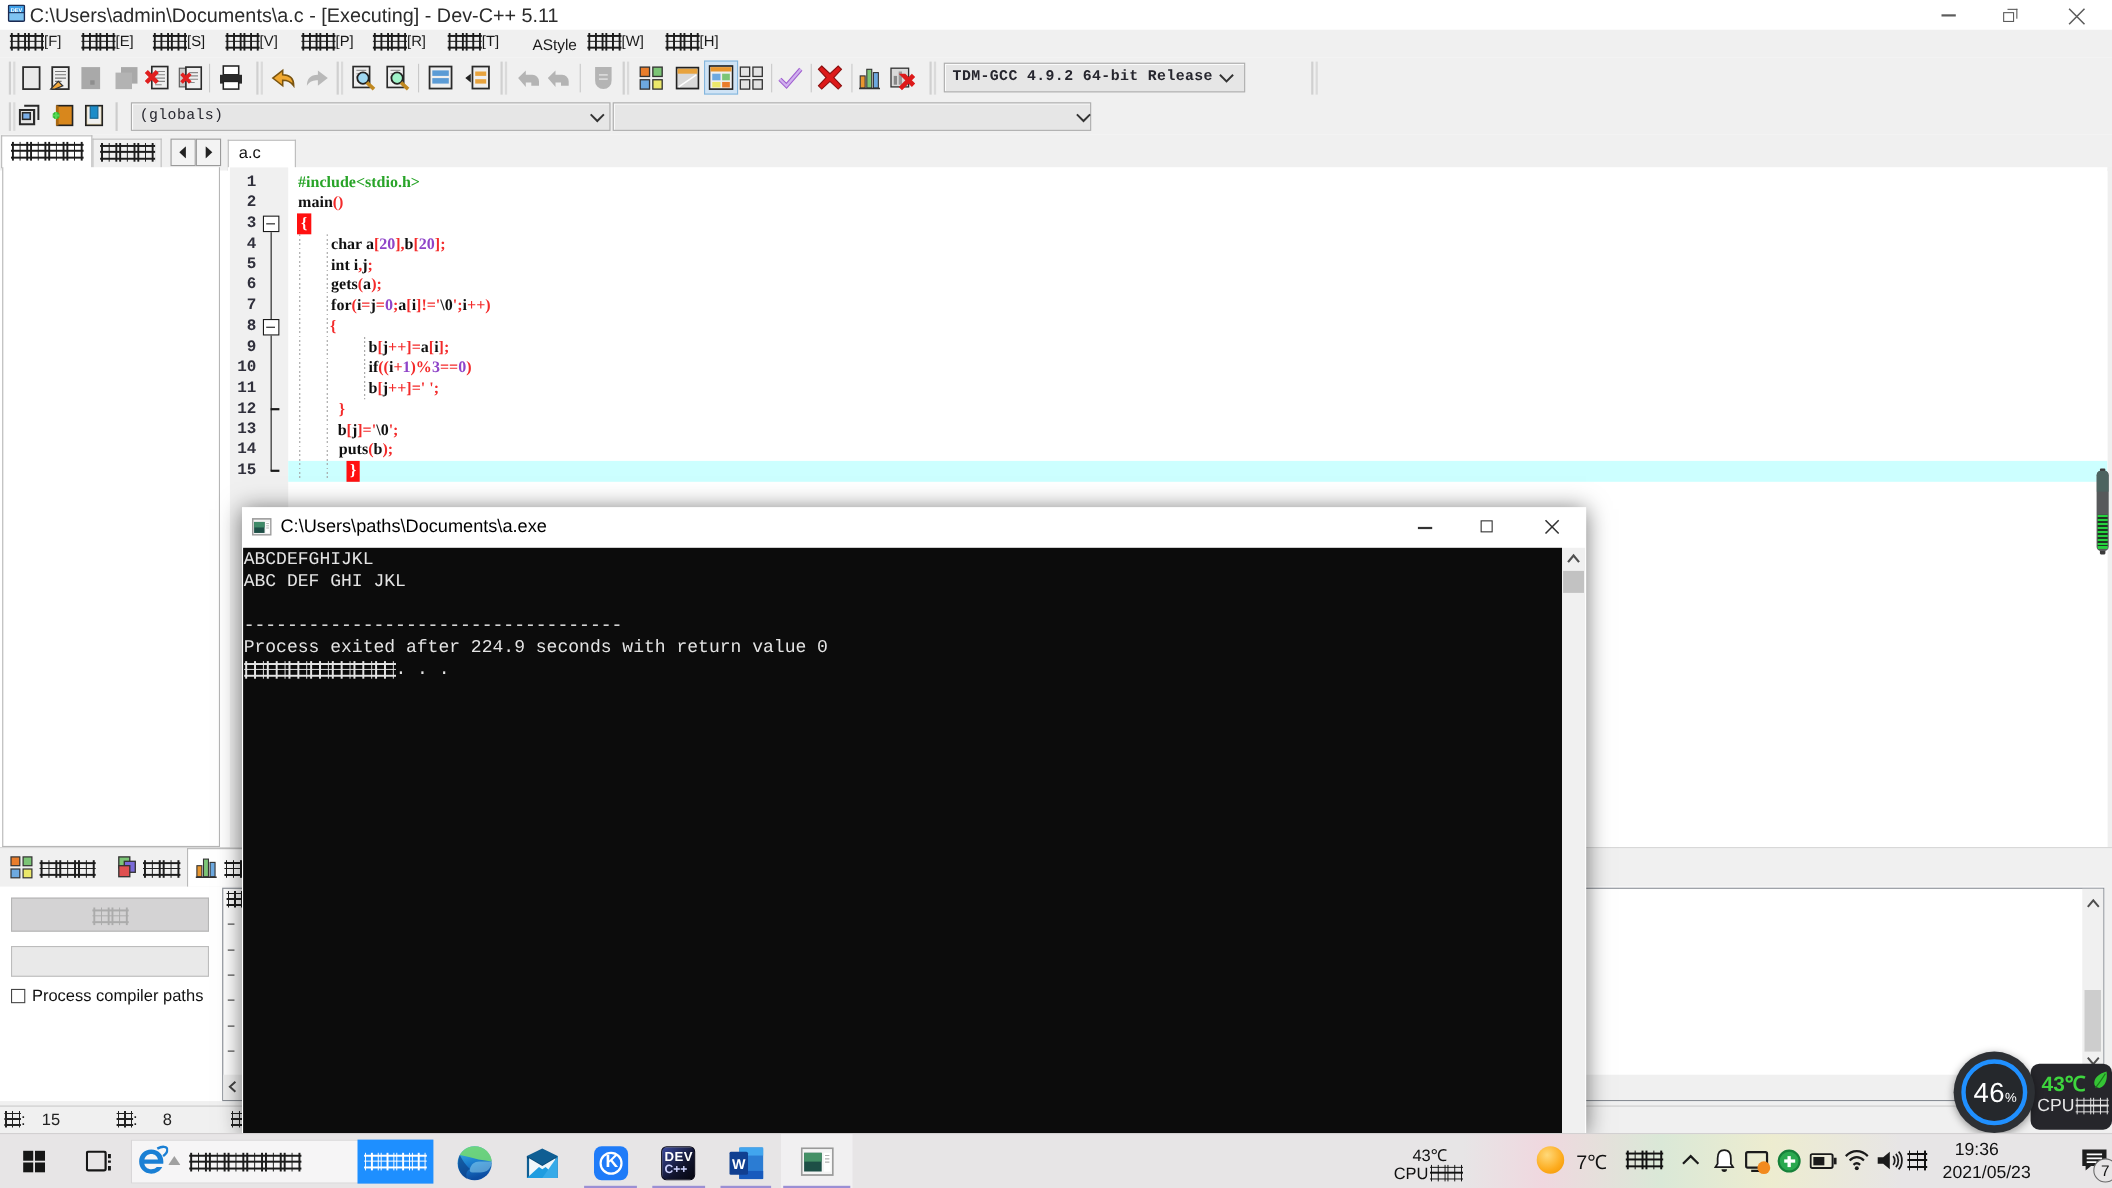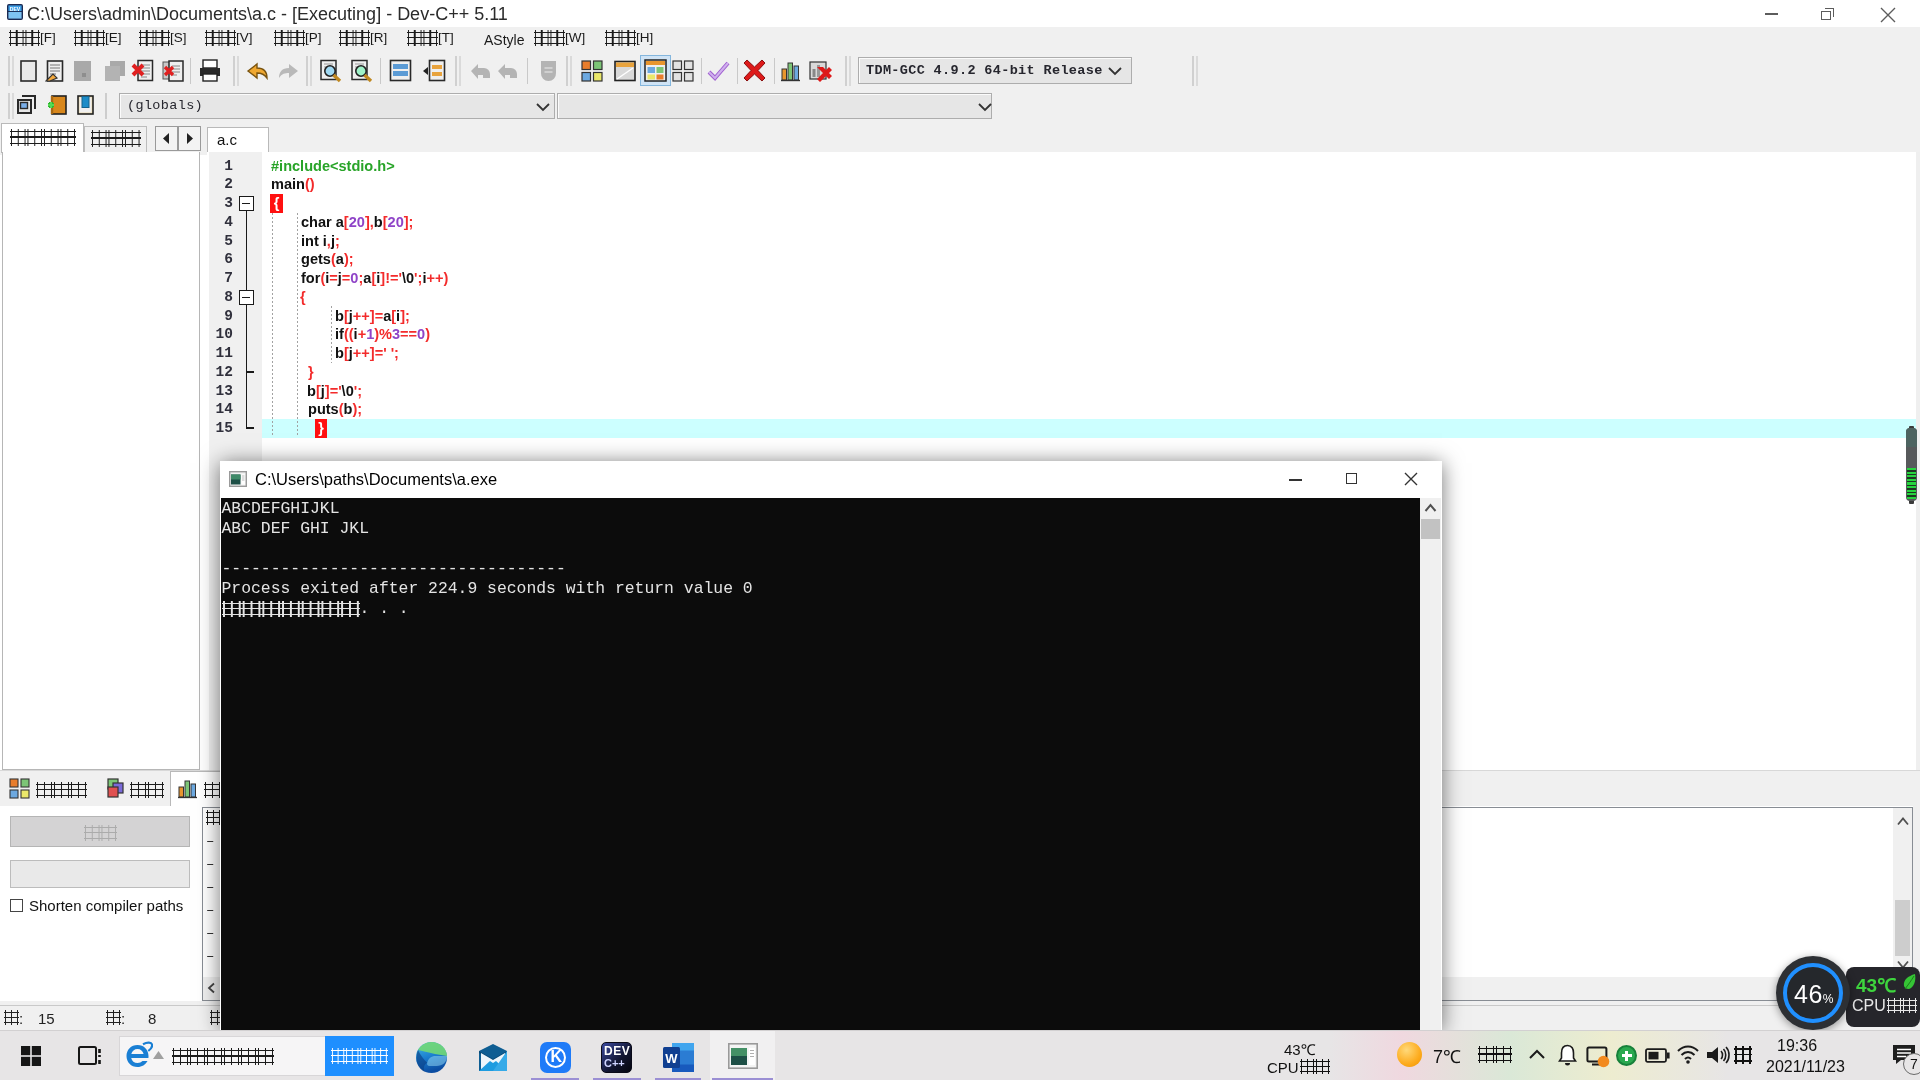--- a/index.html
+++ b/index.html
@@ -246,21 +246,21 @@
       <path d="M1 0 L7 5.5 L1 11 Z" fill="#222"></path>
     </svg>
 
   <div class="a" style="left:207px;top:5px;width:1709px;height:28px;background:#f0f0f0;border-bottom:1px solid #c6c6c6"></div>
   <div class="a" style="left:207px;top:5px;width:62px;height:28px;background:#fff;border:1px solid #b9b9b9;border-bottom:none"></div>
   <div class="a" style="left:217px;top:9px;font-size:15px;color:#111">a.c</div>
 </div>
 <div class="a" id="leftpanel" style="left:2px;top:152px;width:198px;height:618px;background:#fff;border:1px solid #b6b6b6;border-top:none"></div>
 <div class="a" id="editor" style="left:207px;top:152px;width:1709px;height:618px;background:#fff;overflow:hidden">
   <style>
-    .cl{position:absolute;font-family:Liberation Sans, sans-serif;font-size:14.56px;font-weight:bold;line-height:18.75px;white-space:pre;color:#111}
+    .cl{position:absolute;font-family:Liberation Serif, serif;font-size:14.56px;font-weight:bold;line-height:18.75px;white-space:pre;color:#111}
     .r{color:#f32b2b}.p{color:#8f44c8}.g{color:#28a428}
     .ln{position:absolute;width:26px;text-align:right;font-family:"Liberation Mono",monospace;font-size:14.5px;font-weight:bold;line-height:18.75px;color:#30303c}
     .ig{position:absolute;width:1px;background-image:repeating-linear-gradient(180deg,#a2a2a2 0 1.8px,transparent 1.8px 4px)}
   </style>
 
   <div class="a" style="left:2px;top:0;width:53px;height:618px;background:#f0f0f0"></div>
 
   <div class="a" style="left:55px;top:266.5px;width:1654px;height:19px;background:#ccffff"></div>
 
   <div class="ln" style="left:0;top:4.5px">1</div>
@@ -336,21 +336,21 @@
       <rect x="14" y="6" width="4.5" height="13" fill="#6da9e0" stroke="#333" stroke-width="1"></rect>
       <path d="M1 19.5 h19" stroke="#333" stroke-width="1.3"></path>
     </svg>
   <div class="a" style="left:204px;top:12px;color:#1c1c1c"><span class="hz" style="width:17px;height:16px;background-size:17px 16px"></span></div>
 
   <div class="a" style="left:10px;top:46px;width:180px;height:31px;background:#d4d3d4;border:1px solid #b5b5b5;text-align:center;padding-top:8px;color:#ababab"><span class="hz" style="width:33px;height:16px;background-size:16.5px 16px"></span></div>
 
   <div class="a" style="left:10px;top:90px;width:180px;height:28px;background:#e9e9e9;border:1px solid #bcbcbc"></div>
 
   <div class="a" style="left:10px;top:129px;width:13px;height:13px;background:#fff;border:1.4px solid #454545"></div>
-  <div class="a" style="left:29px;top:127px;font-size:15px;color:#111">Shorten compiler paths</div>
+  <div class="a" style="left:29px;top:127px;font-size:15px;color:#111">Process compiler paths</div>
 
   <div class="a" style="left:202px;top:37px;width:1711px;height:194px;background:#fff;border:1px solid #888d94"></div>
   <div class="a" style="left:206px;top:40px;color:#1c1c1c"><span class="hz" style="width:15px;height:15px;background-size:15px 15px"></span></div>
   <div class="a mono" style="left:206px;top:60px;font-size:14px;color:#333;line-height:23px">–<br>–<br>–<br>–<br>–<br>–</div>
 
   <div class="a" style="left:203px;top:207px;width:1709px;height:23px;background:#f0f0f0"></div>
   <svg class="a" style="left:207px;top:212px" width="9" height="12" viewBox="0 0 9 12">
       <path d="M7 1.5 L2 6 L7 10.5" stroke="#444" stroke-width="1.8" fill="none"></path>
     </svg>
 
@@ -549,20 +549,20 @@
       <g fill="none" stroke="#1b1b1b" stroke-width="1.6">
         <path d="M15 6 C17 8 17 12 15 14"></path>
         <path d="M17.5 4 C20.5 7 20.5 13 17.5 16"></path>
         <path d="M20 2 C24 6 24 14 20 18"></path>
       </g>
     </svg>
 
   <div class="a" style="left:1734px;top:15px;color:#111"><span class="hz" style="width:18px;height:18px;background-size:18px 18px"></span></div>
 
   <div class="a" style="left:1777px;top:6px;color:#111;font-size:16px">19:36</div>
-  <div class="a" style="left:1766px;top:27px;color:#111;font-size:16px">2021/11/23</div>
+  <div class="a" style="left:1766px;top:27px;color:#111;font-size:16px">2021/05/23</div>
 
   <svg class="a" style="left:1891px;top:12px" width="26" height="24" viewBox="0 0 26 24">
       <path d="M2 2 H24 V17 H10 L5 21 V17 H2 Z" fill="#1e1e1e"></path>
       <path d="M6 6.5h14M6 10h14M6 13.5h9" stroke="#fff" stroke-width="1.6"></path>
     </svg>
   <div class="a" style="left:1903px;top:22px;width:22px;height:22px;border-radius:50%;background:#e7e5e6;border:1.4px solid #6a6a6a;text-align:center;font-size:14px;color:#111;line-height:20px">7</div>
 </div>
 
 </body></html>

